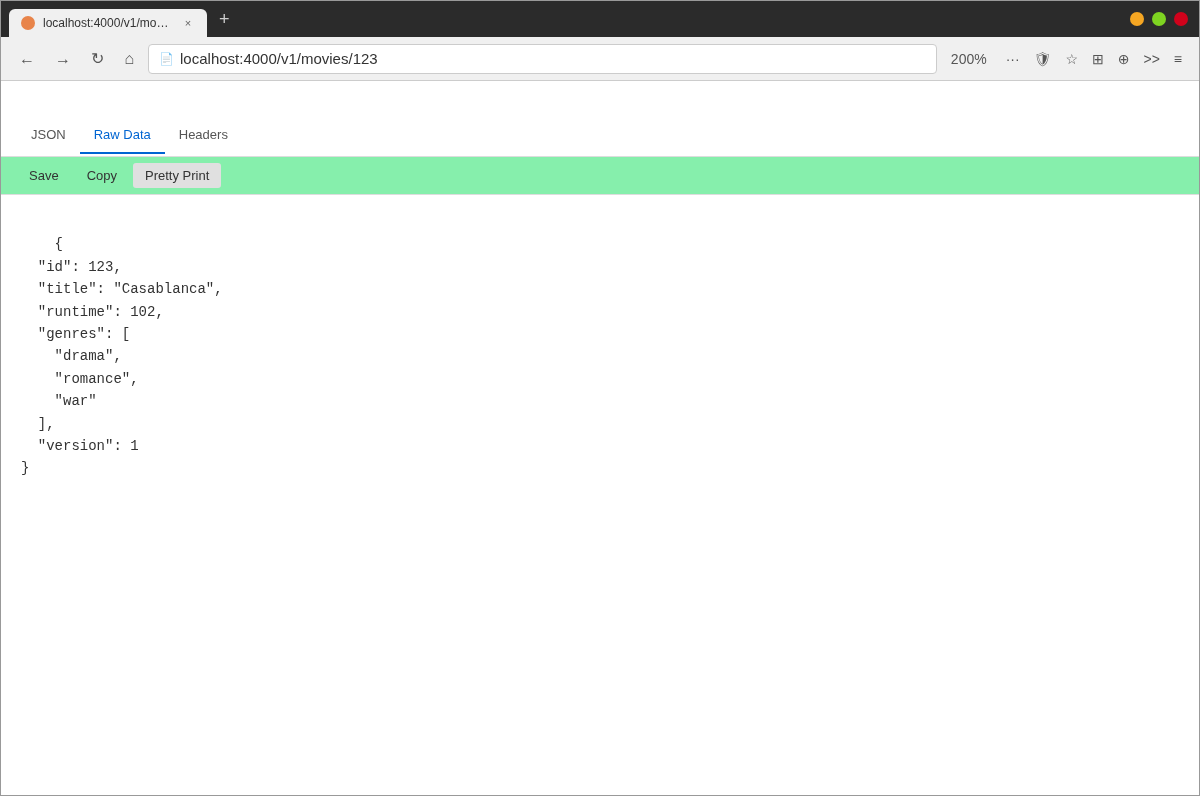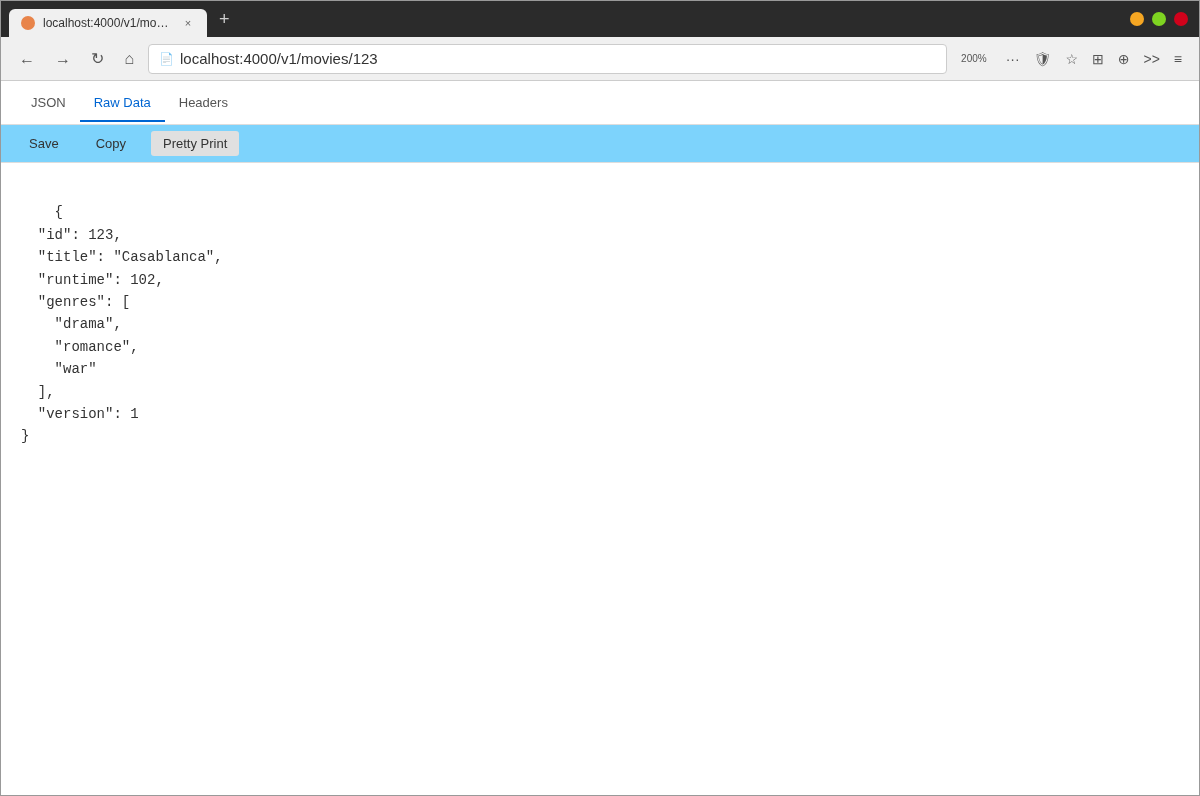--- a/index.html
+++ b/index.html
@@ -138,21 +138,21 @@
       color: #888;
       font-size: 12px;
     }
 
     .address-text {
       font-size: 15px;
       color: #333;
     }
 
     .zoom-indicator {
-      font-size: 10px;
+      font-size: 14px;
       color: #555;
       padding: 0 6px;
       white-space: nowrap;
     }
 
     .nav-extras {
       display: flex;
       align-items: center;
       gap: 4px;
     }
@@ -170,20 +170,21 @@
     }
 
     
     .response-tabs {
       display: flex;
       align-items: center;
       padding: 16px 16px;
       border-bottom: 1px solid #ddd;
       background: #fff;
       height: 44px;
+      margin-top: 32px;
     }
 
     .response-tab {
       padding: 10px 14px;
       font-size: 13px;
       color: #555;
       cursor: pointer;
       border-bottom: 2px solid transparent;
       margin-bottom: -1px;
       text-decoration: none;
@@ -194,22 +195,22 @@
       border-bottom: 2px solid #0065d2;
       font-weight: 500;
     }
 
     
     .toolbar {
       display: flex;
       align-items: center;
       padding: 6px 16px;
       border-bottom: 1px solid #ddd;
-      background: #7dd3fc;
-      gap: 13px;
+      background: #86efac;
+      gap: 4px;
     }
 
     .toolbar-btn {
       padding: 5px 12px;
       font-size: 13px;
       color: #333;
       background: none;
       border: none;
       cursor: pointer;
       border-radius: 3px;

